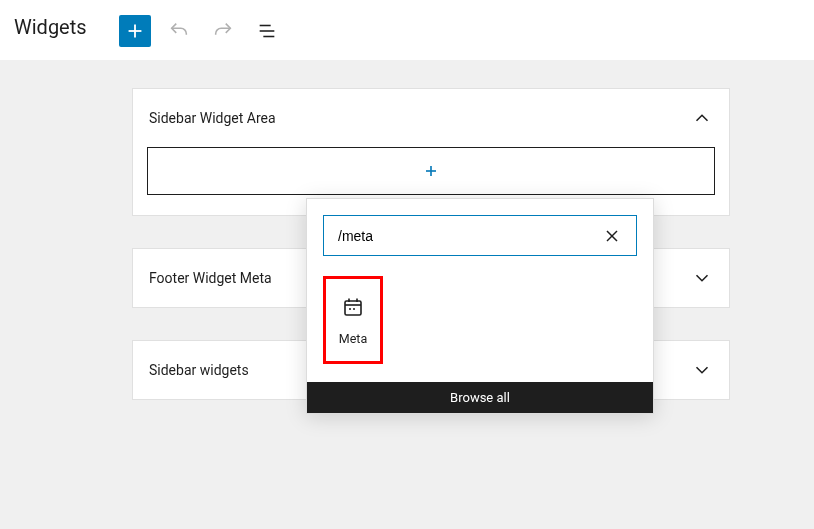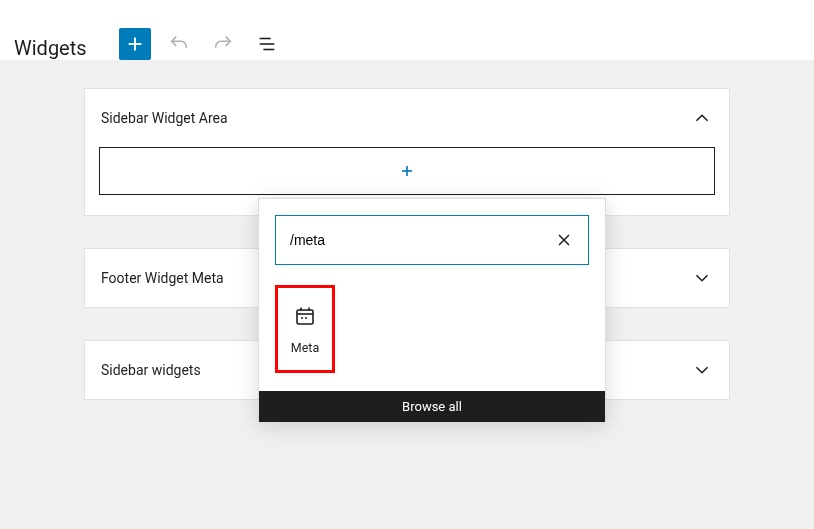--- a/index.html
+++ b/index.html
@@ -7,22 +7,22 @@
   body {
     font-family: -apple-system, BlinkMacSystemFont, "Segoe UI", Roboto, sans-serif;
     background: #f0f0f0;
     color: #1e1e1e;
     font-size: 13px;
   }
   .topbar {
     height: 60px;
     background: #fff;
     display: flex;
-    align-items: flex-end;
-    padding: 0 14px;
+    align-items: flex-start;
+    padding: 15px 14px;
     gap: 26px;
   }
   .page-title {
     font-size: 20px;
     font-weight: 400;
     color: #1e1e1e;
   }
   .top-actions {
     display: flex;
     align-items: center;
@@ -43,20 +43,21 @@
   }
   .icon-btn.primary {
     background: #007cba;
     color: #fff;
   }
   .icon-btn.disabled { color: #b0b0b0; cursor: default; }
   .icon-btn svg { width: 22px; height: 22px; }
   .content {
     padding: 28px 84px;
     position: relative;
+    margin-left: 48px;
   }
   .panel {
     background: #fff;
     border: 1px solid #e0e0e0;
     margin-bottom: 32px;
   }
   .panel-header {
     display: flex;
     align-items: center;
     justify-content: space-between;
@@ -85,21 +86,21 @@
     left: 258px;
     top: 138px;
     width: 348px;
     background: #fff;
     box-shadow: 0 3px 20px rgba(0,0,0,.15);
     border: 1px solid #dcdcdc;
   }
   .inserter-search-row { padding: 16px 16px 12px; }
   .inserter-search {
     border: 1.5px solid #007cba;
-    height: 50px;
+    height: 41px;
     display: flex;
     align-items: center;
     padding: 0 10px 0 14px;
   }
   .inserter-search input {
     flex: 1;
     border: none;
     outline: none;
     font-size: 14px;
     background: transparent;

